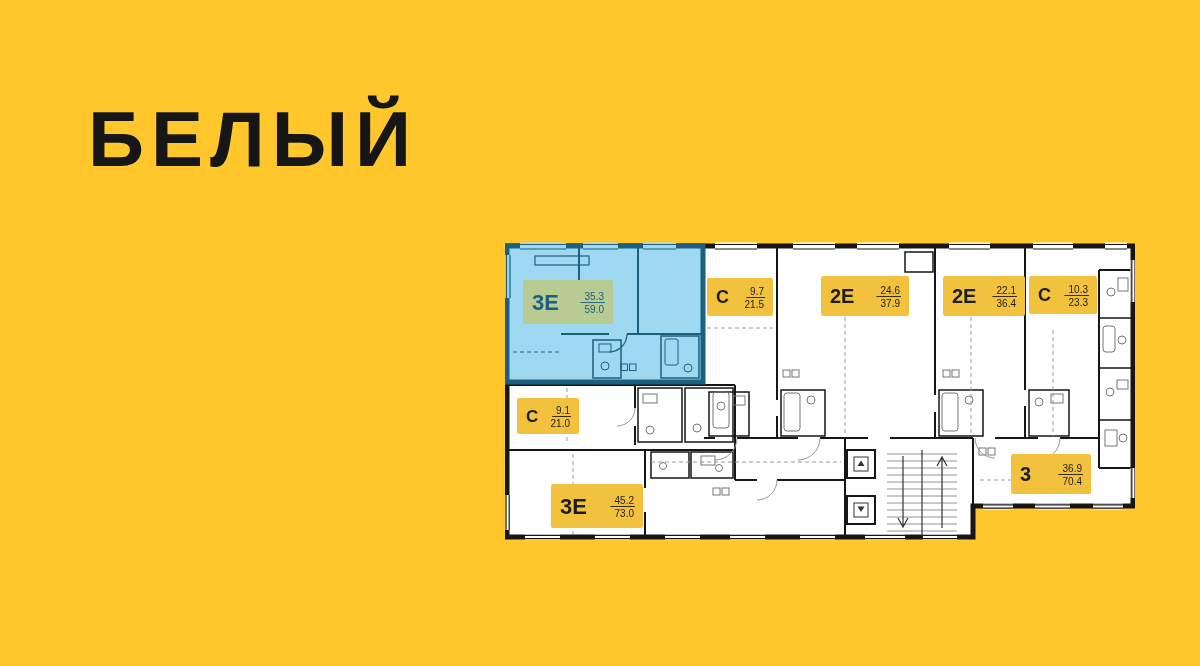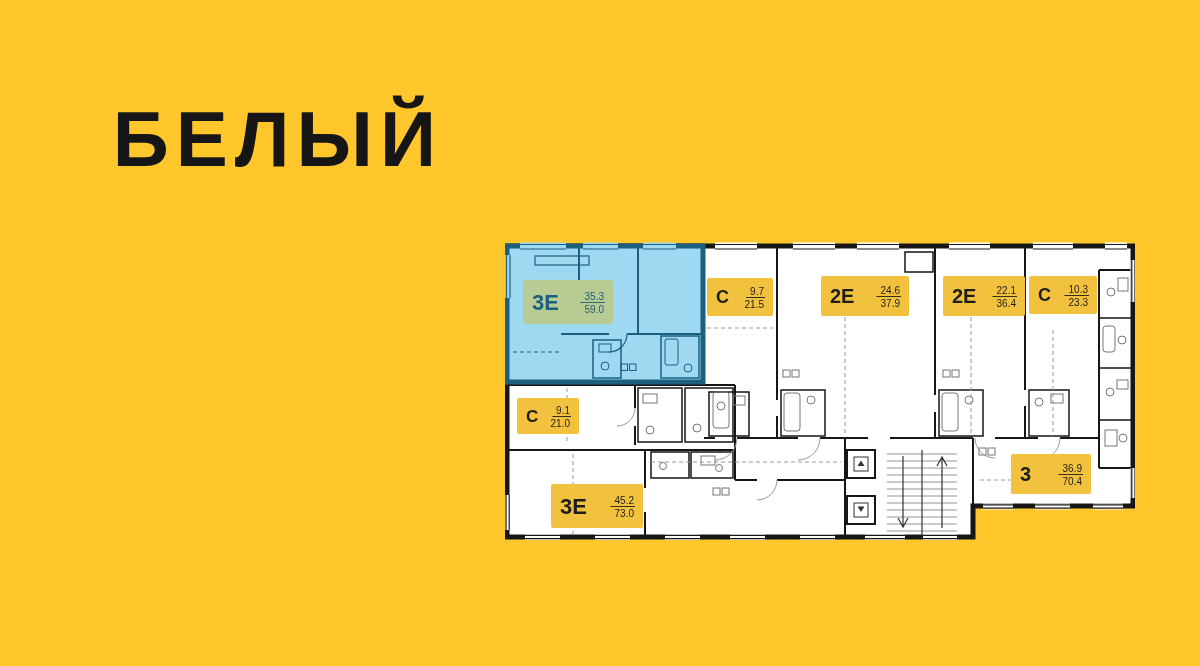--- a/index.html
+++ b/index.html
@@ -13,21 +13,21 @@
   html,body{margin:0;padding:0}
   body{
     width:1200px;height:666px;overflow:hidden;
     background:var(--bg);
     font-family:"Liberation Sans",sans-serif;
     position:relative;
   }
   .canvas{position:absolute;inset:0}
   .title{
     position:absolute;left:63px;top:98px;width:380px;
-    text-align:right;color:var(--title-color);
+    text-align:center;color:var(--title-color);
     font-weight:bold;font-size:78px;line-height:82px;letter-spacing:7px;
   }
   .title .line{display:block;white-space:nowrap}
   .plan{position:absolute;left:505px;top:240px;width:681px;height:300px}
   .plan svg{display:block;width:630px;height:300px}
   text{font-family:"Liberation Sans",sans-serif}
 </style>
 </head>
 <body>
 

